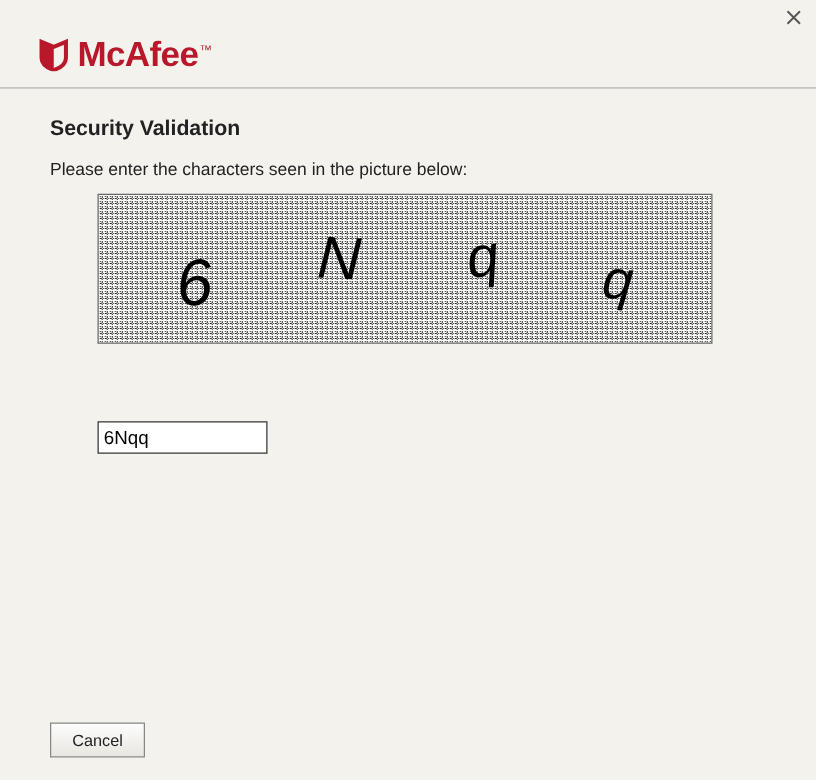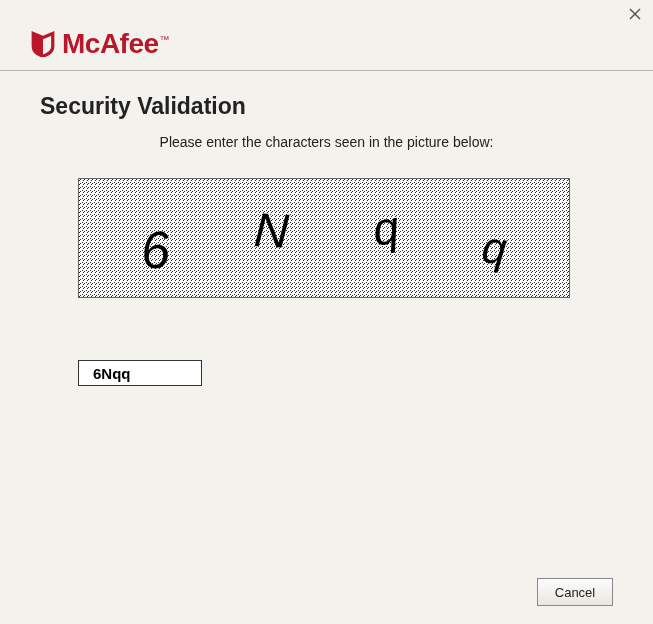--- a/index.html
+++ b/index.html
@@ -58,30 +58,29 @@
     .divider {
       width: 100%;
       height: 1px;
       background: linear-gradient(to bottom, #999, #ccc);
       border: none;
     }
     .content {
       padding: 22px 40px 0 40px;
     }
     .title {
-      font-size: 23px;
+      font-size: 17px;
       font-weight: bold;
       color: #222;
       margin-bottom: 14px;
     }
     .instruction {
       font-size: 14px;
       color: #222;
-      margin-bottom: 28px;
-      text-align: center;
+      margin-bottom: 12px;
     }
     .captcha-box {
       width: 492px;
       height: 120px;
       margin-left: 38px;
       border: 1px solid #666;
       position: relative;
       overflow: hidden;
       display: flex;
       align-items: center;
@@ -111,37 +110,37 @@
     }
     .c1 { transform: translateY(12px) rotate(-5deg); }
     .c2 { transform: translateY(-8px) rotate(3deg); font-size: 48px; }
     .c3 { transform: translateY(-10px) rotate(-8deg); font-size: 46px; }
     .c4 { transform: translateY(10px) rotate(5deg); font-size: 44px; }
     .input-row {
       margin-top: 62px;
       margin-left: 38px;
     }
     .captcha-input {
-      width: 124px;
+      width: 136px;
       height: 26px;
       border: 1px solid #333;
-      padding: 2px 14px;
+      padding: 2px 4px;
       font-size: 15px;
       font-family: Arial, sans-serif;
-      font-weight: bold;
+      font-weight: normal;
       background: #fff;
     }
     .footer {
       position: absolute;
       bottom: 18px;
       left: 0;
       right: 0;
       padding: 0 40px;
       display: flex;
-      justify-content: flex-end;
+      justify-content: flex-start;
     }
     .btn {
       min-width: 76px;
       height: 28px;
       border: 1px solid #888;
       background: linear-gradient(to bottom, #fdfdfd, #e8e6e0);
       font-size: 13px;
       color: #222;
       cursor: pointer;
       padding: 0 12px;

